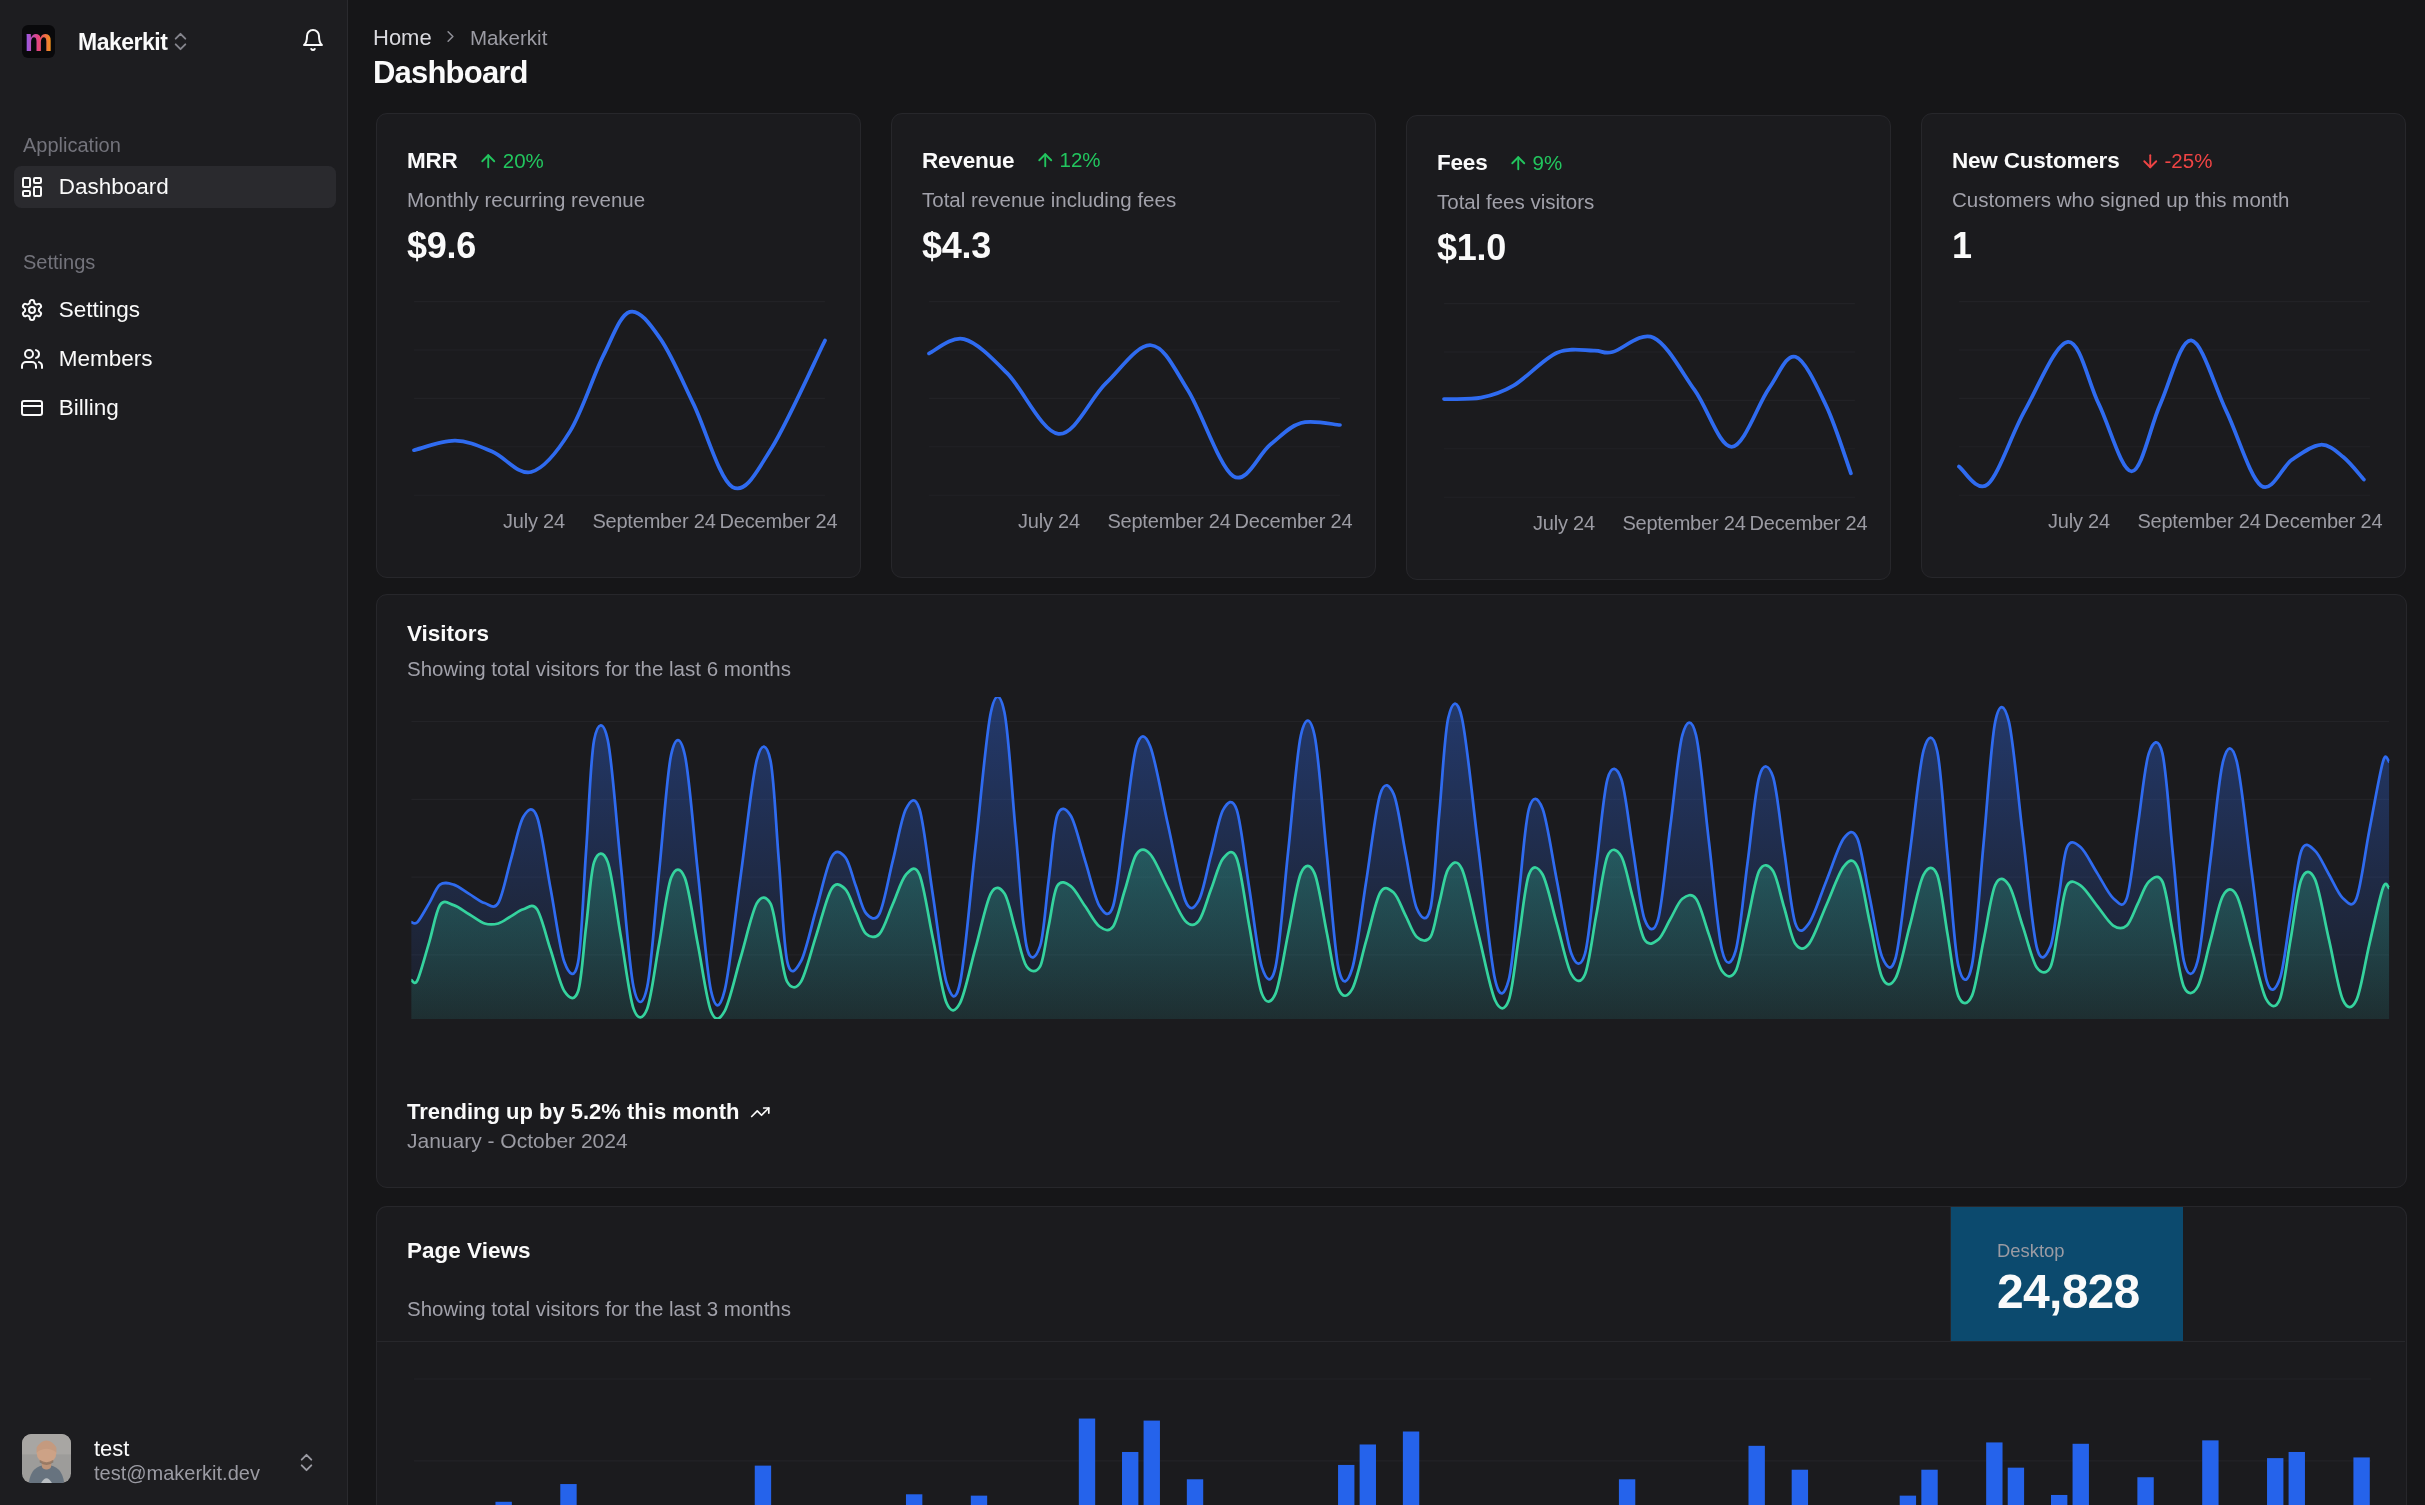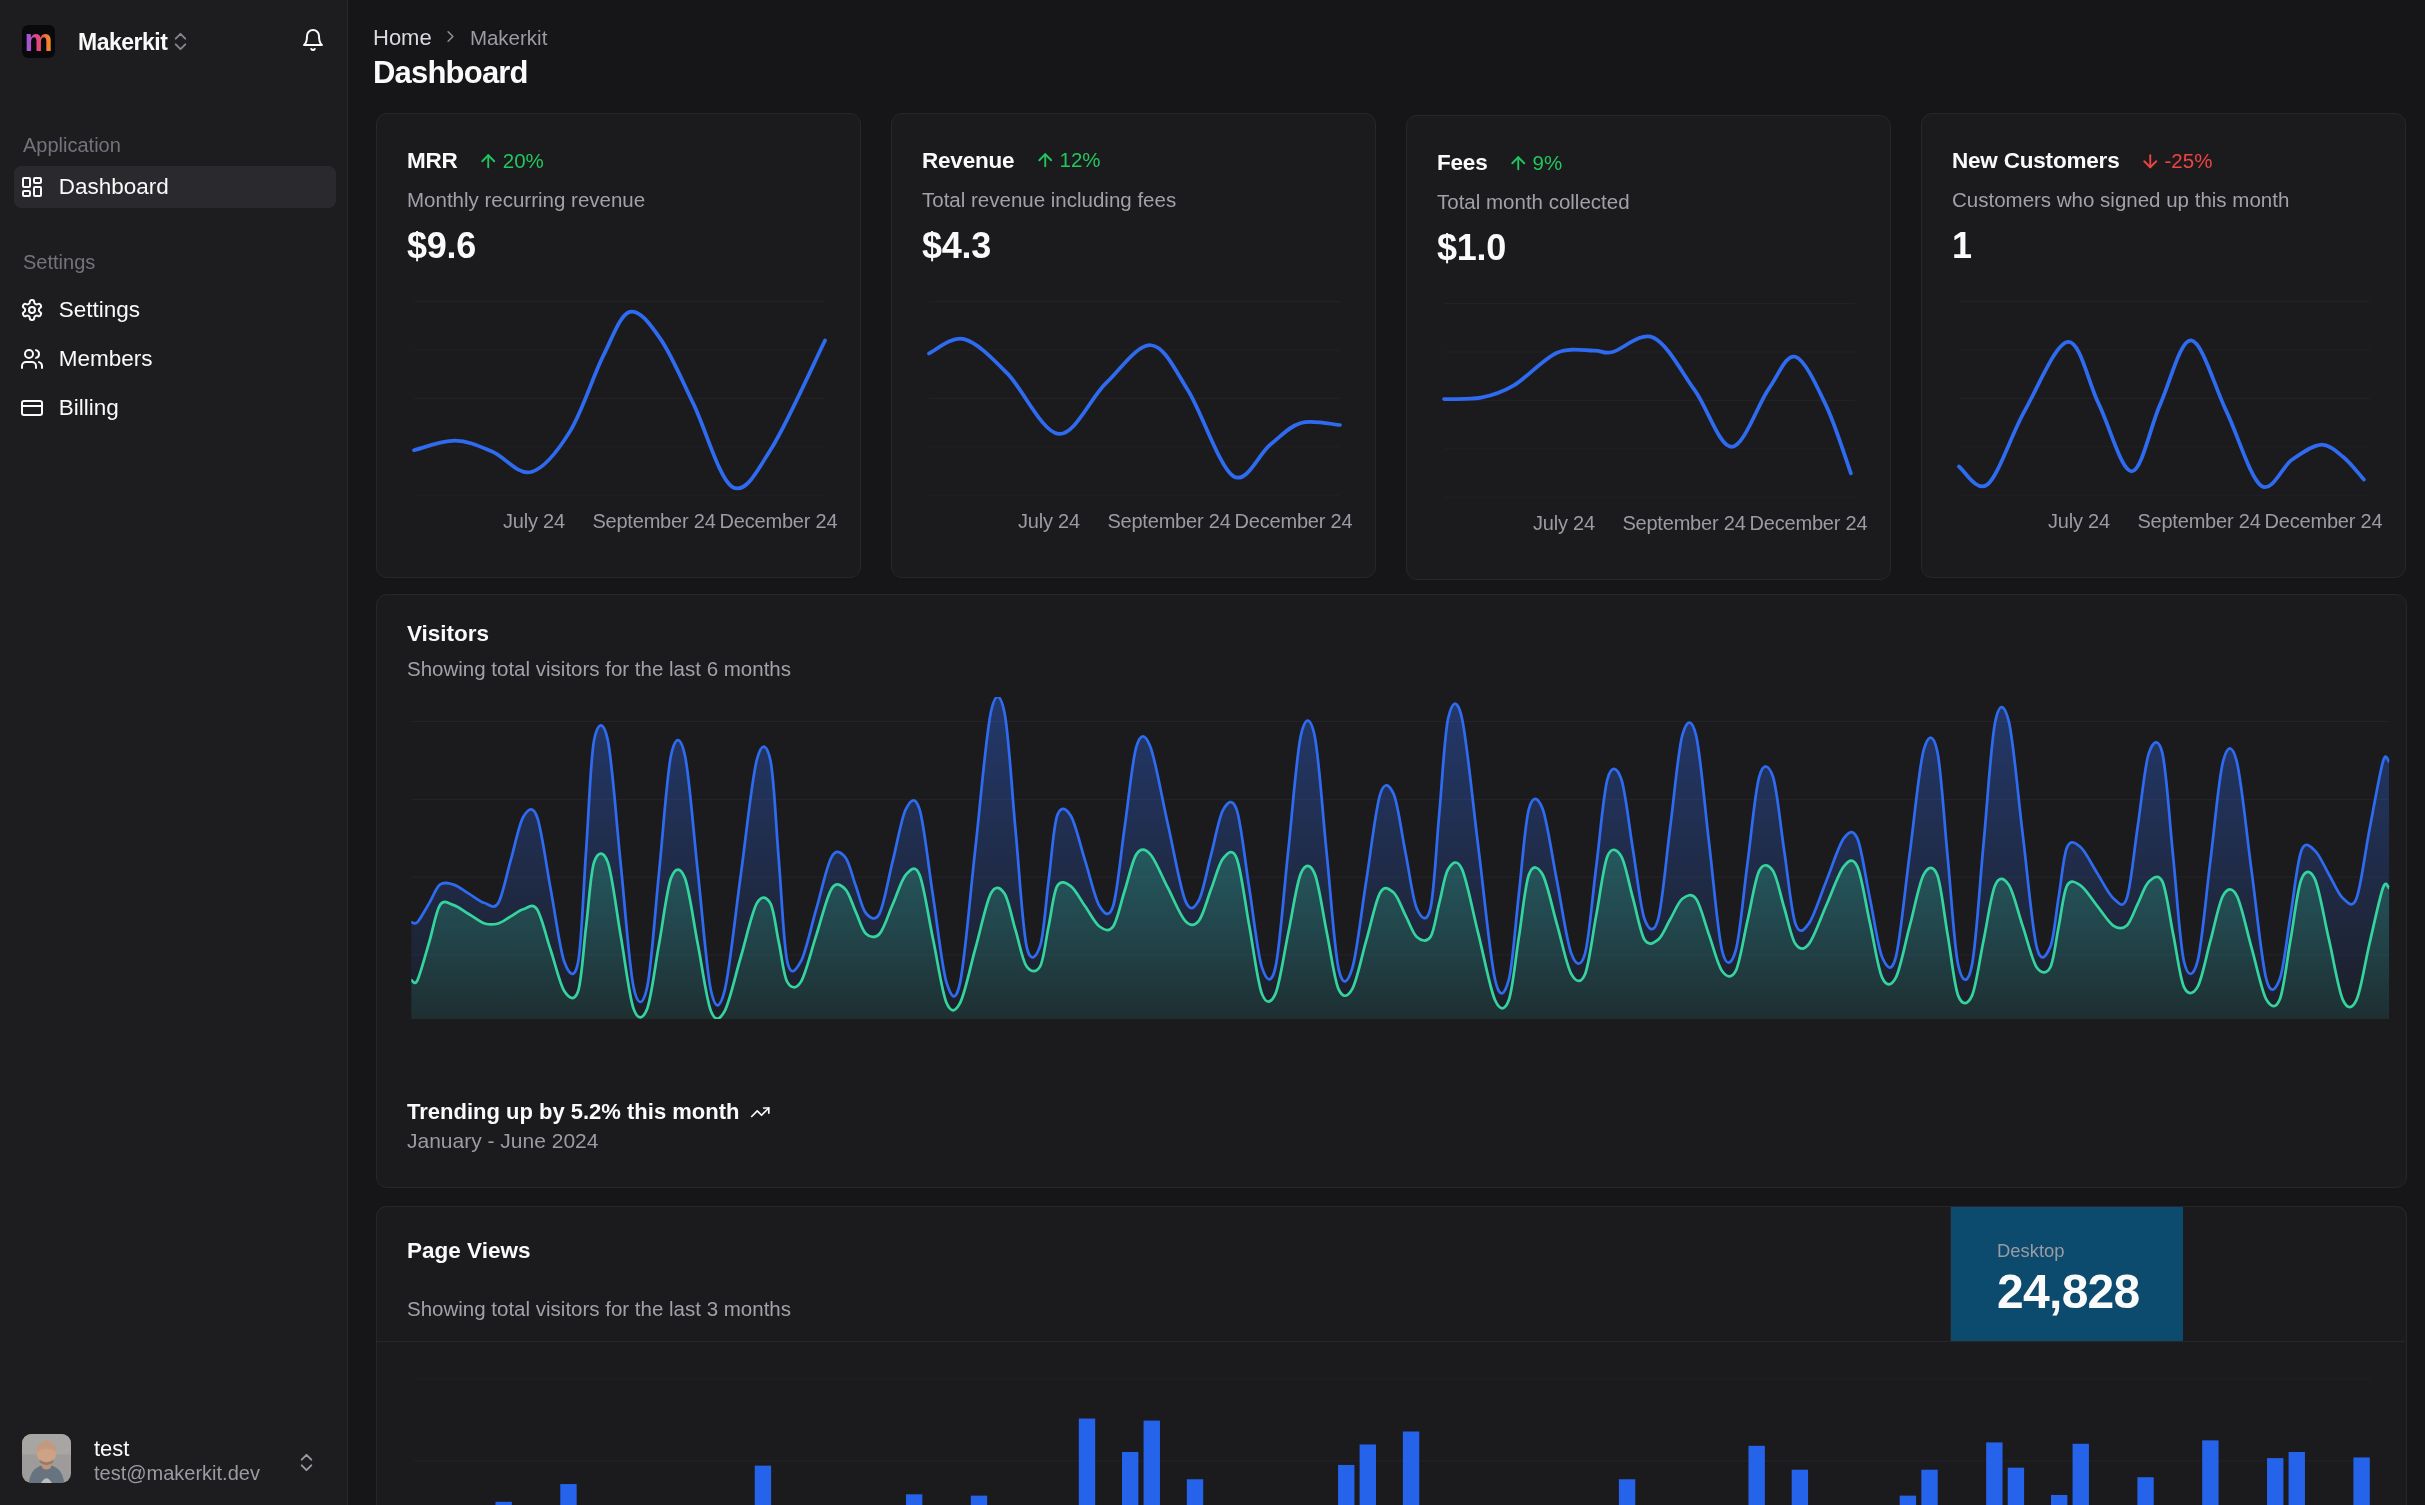--- a/index.html
+++ b/index.html
@@ -145,21 +145,21 @@
 <div style="position:absolute;left:30px;top:34px;display:flex;align-items:center">
 <span style="font-size:22.5px;font-weight:700;color:#fafafa;letter-spacing:-0.2px">Fees</span>
 <span style="display:flex;align-items:center;margin-left:20.5px;gap:4.1px">
         <svg width="20.5" height="20.5" viewBox="0 0 24 24" fill="none" stroke="#22c55e" stroke-width="2.2" stroke-linecap="round" stroke-linejoin="round">
           <path d="M12 19V5"></path>
           <path d="m5 12 7-7 7 7"></path>
         </svg>
         <span style="font-size:20.5px;color:#22c55e">9%</span>
       </span>
 </div>
-<div style="position:absolute;left:30px;top:74px;font-size:20.5px;color:#a1a1aa">Total month collected</div>
+<div style="position:absolute;left:30px;top:74px;font-size:20.5px;color:#a1a1aa">Total fees visitors</div>
 <div style="position:absolute;left:30px;top:111px;font-size:36px;font-weight:700;color:#fafafa;letter-spacing:-0.3px">$1.0</div>
 <svg width="485" height="259" viewBox="0 0 711 380" style="position:absolute;left:0;top:174px" fill="none">
       <line x1="54" y1="20" x2="657" y2="20" stroke="#222226" stroke-width="1.6"></line>
       <line x1="54" y1="91" x2="657" y2="91" stroke="#222226" stroke-width="1.6"></line>
       <line x1="54" y1="162" x2="657" y2="162" stroke="#222226" stroke-width="1.6"></line>
       <line x1="54" y1="233" x2="657" y2="233" stroke="#222226" stroke-width="1.6"></line>
       <line x1="54" y1="304" x2="657" y2="304" stroke="#222226" stroke-width="1.6"></line>
       <path d="M54.0 160.0 C63.0 159.7 91.2 161.3 108.3 158.0 C125.4 154.7 137.9 151.0 156.5 140.0 C175.1 129.0 200.2 100.5 219.8 92.0 C239.4 83.5 260.5 89.2 274.1 89.0 C287.7 88.8 286.7 94.2 301.2 91.0 C315.8 87.8 341.4 60.7 361.5 70.0 C381.6 79.3 402.7 120.3 421.8 147.0 C440.9 173.7 458.0 230.3 476.1 230.0 C494.2 229.7 514.8 167.0 530.4 145.0 C545.9 123.0 555.5 93.8 569.6 98.0 C583.6 102.2 601.2 141.5 614.8 170.0 C628.4 198.5 644.9 252.5 651.0 269.0" stroke="#2f6bf0" stroke-width="5.5" stroke-linecap="round"></path>
     </svg>
 <div class="axis" style="letter-spacing:-0.2px;left:89px;top:396px;width:136px;text-align:center">July 24</div>
@@ -215,21 +215,21 @@
       <path d="M50.0 415.0 C51.5 415.0 54.7 424.2 59.0 415.0 C63.3 405.8 70.5 378.3 76.0 360.0 C81.5 341.7 86.0 314.2 92.0 305.0 C98.0 295.8 104.9 302.8 112.0 305.0 C119.1 307.2 127.1 314.0 134.7 318.5 C142.3 323.0 150.3 329.7 157.4 332.0 C164.5 334.2 171.0 333.7 177.4 332.0 C183.8 330.2 189.7 325.0 195.8 321.5 C201.9 318.0 207.8 312.8 214.2 311.1 C220.6 309.3 227.5 301.0 234.2 311.1 C240.9 321.1 247.6 351.2 254.3 371.2 C261.0 391.3 267.7 421.4 274.4 431.4 C281.0 441.5 289.1 447.2 294.4 431.4 C299.7 415.6 302.2 368.3 306.1 336.7 C310.1 305.2 312.6 257.8 317.9 242.0 C323.2 226.3 331.5 224.2 337.9 242.0 C344.4 259.9 350.5 313.6 356.8 349.4 C363.1 385.2 369.2 438.9 375.7 456.8 C382.1 474.7 389.4 472.7 395.7 456.8 C401.9 440.8 407.4 392.9 413.3 361.0 C419.1 329.0 424.6 281.1 430.8 265.1 C437.1 249.2 444.3 248.9 450.8 265.1 C457.4 281.4 463.6 330.3 470.0 362.8 C476.4 395.4 482.7 444.3 489.2 460.5 C495.8 476.8 502.0 473.7 509.2 460.5 C516.5 447.4 524.9 407.9 532.8 381.5 C540.6 355.2 549.0 315.7 556.3 302.6 C563.5 289.4 570.9 293.0 576.3 302.6 C581.7 312.1 584.5 340.9 588.7 360.1 C592.8 379.3 595.6 408.0 601.0 417.6 C606.4 427.2 614.0 429.0 621.0 417.6 C628.1 406.2 636.0 372.2 643.5 349.5 C650.9 326.7 658.8 292.7 665.9 281.3 C673.0 269.9 680.0 275.8 685.9 281.3 C691.8 286.8 696.1 303.2 701.1 314.2 C706.2 325.1 710.5 341.6 716.4 347.0 C722.3 352.5 729.9 354.2 736.4 347.0 C742.9 339.8 749.2 318.2 755.6 303.8 C762.0 289.4 768.3 267.8 774.9 260.5 C781.4 253.3 788.2 244.9 794.9 260.5 C801.5 276.2 808.0 323.1 814.6 354.4 C821.2 385.7 827.8 432.7 834.4 448.3 C841.1 464.0 847.4 461.7 854.4 448.3 C861.5 435.0 869.4 394.9 876.9 368.2 C884.4 341.5 892.3 301.5 899.4 288.1 C906.5 274.8 913.4 279.3 919.4 288.1 C925.4 297.0 930.2 323.7 935.5 341.5 C940.9 359.2 945.6 385.9 951.7 394.8 C957.7 403.7 966.2 404.6 971.7 394.8 C977.1 385.0 980.0 355.6 984.1 336.0 C988.3 316.4 991.2 287.1 996.6 277.3 C1002.0 267.5 1009.8 272.3 1016.6 277.3 C1023.5 282.2 1030.6 297.0 1037.7 306.8 C1044.7 316.7 1051.9 331.5 1058.7 336.4 C1065.5 341.3 1072.5 345.2 1078.7 336.4 C1084.9 327.5 1090.1 301.0 1095.8 283.3 C1101.5 265.6 1106.8 239.1 1113.0 230.3 C1119.1 221.4 1125.3 222.1 1133.0 230.3 C1140.6 238.4 1150.1 262.9 1158.6 279.2 C1167.2 295.5 1176.7 319.9 1184.3 328.1 C1191.9 336.2 1198.0 335.7 1204.3 328.1 C1210.6 320.5 1216.2 297.6 1222.1 282.3 C1228.0 267.1 1233.6 244.2 1239.9 236.6 C1246.2 229.0 1253.5 220.1 1259.9 236.6 C1266.3 253.1 1272.2 302.6 1278.3 335.7 C1284.4 368.7 1290.3 418.2 1296.7 434.8 C1303.1 451.3 1310.2 449.4 1316.7 434.8 C1323.1 420.1 1329.1 376.0 1335.3 346.6 C1341.5 317.2 1347.5 273.1 1353.9 258.5 C1360.4 243.8 1367.7 244.3 1373.9 258.5 C1380.2 272.6 1385.7 315.0 1391.5 343.3 C1397.4 371.6 1402.9 414.1 1409.1 428.2 C1415.4 442.3 1422.4 440.0 1429.1 428.2 C1435.9 416.4 1442.8 381.1 1449.6 357.6 C1456.4 334.0 1463.3 298.7 1470.1 286.9 C1476.8 275.1 1483.9 281.5 1490.1 286.9 C1496.2 292.3 1501.3 308.5 1506.9 319.3 C1512.6 330.1 1517.7 346.4 1523.8 351.8 C1529.9 357.2 1538.3 360.1 1543.8 351.8 C1549.3 343.4 1552.5 318.5 1556.8 301.9 C1561.2 285.2 1564.4 260.3 1569.9 252.0 C1575.4 243.6 1582.5 235.9 1589.9 252.0 C1597.3 268.0 1606.1 316.1 1614.3 348.2 C1622.4 380.3 1631.2 428.5 1638.6 444.5 C1646.0 460.6 1652.8 459.9 1658.6 444.5 C1664.4 429.2 1668.5 383.1 1673.4 352.4 C1678.3 321.7 1682.4 275.6 1688.2 260.2 C1694.0 244.9 1701.3 248.1 1708.2 260.2 C1715.0 272.4 1722.3 308.9 1729.3 333.2 C1736.3 357.6 1743.5 394.1 1750.4 406.3 C1757.2 418.4 1764.3 420.7 1770.4 406.3 C1776.5 391.8 1781.4 348.6 1786.9 319.7 C1792.4 290.9 1797.3 247.7 1803.4 233.2 C1809.5 218.8 1817.2 223.0 1823.4 233.2 C1829.6 243.4 1834.8 274.1 1840.5 294.5 C1846.2 314.9 1851.4 345.5 1857.6 355.7 C1863.8 365.9 1871.3 360.7 1877.6 355.7 C1883.9 350.7 1889.4 335.7 1895.3 325.7 C1901.3 315.7 1906.8 300.8 1913.1 295.8 C1919.4 290.8 1926.6 287.0 1933.1 295.8 C1939.6 304.6 1945.8 331.0 1952.2 348.7 C1958.5 366.3 1964.8 392.8 1971.3 401.6 C1977.8 410.4 1985.1 413.8 1991.3 401.6 C1997.5 389.3 2002.8 352.6 2008.5 328.1 C2014.3 303.6 2019.6 266.8 2025.8 254.6 C2032.0 242.4 2039.7 245.7 2045.8 254.6 C2051.9 263.5 2056.8 290.3 2062.2 308.2 C2067.7 326.1 2072.6 352.9 2078.7 361.8 C2084.8 370.7 2091.1 371.3 2098.7 361.8 C2106.3 352.4 2115.7 324.1 2124.1 305.2 C2132.6 286.3 2142.0 258.0 2149.6 248.6 C2157.2 239.1 2163.2 235.0 2169.6 248.6 C2176.0 262.1 2181.7 302.8 2187.8 330.0 C2193.9 357.1 2199.6 397.8 2206.0 411.4 C2212.4 425.0 2219.3 424.0 2226.0 411.4 C2232.7 398.8 2239.5 361.2 2246.3 336.0 C2253.1 310.9 2259.9 273.2 2266.6 260.7 C2273.3 248.1 2280.7 245.9 2286.6 260.7 C2292.5 275.5 2296.9 319.8 2302.1 349.4 C2307.2 378.9 2311.6 423.3 2317.5 438.1 C2323.5 452.8 2331.4 451.6 2337.5 438.1 C2343.7 424.5 2348.9 383.9 2354.6 356.8 C2360.3 329.7 2365.5 289.0 2371.7 275.5 C2377.8 261.9 2384.9 265.4 2391.7 275.5 C2398.4 285.5 2405.2 315.7 2412.0 335.9 C2418.8 356.0 2425.7 386.2 2432.4 396.3 C2439.1 406.3 2447.0 406.2 2452.4 396.3 C2457.8 386.3 2460.6 356.3 2464.7 336.3 C2468.8 316.3 2471.6 286.4 2477.0 276.4 C2482.3 266.4 2489.6 271.5 2497.0 276.4 C2504.3 281.2 2512.8 295.9 2520.8 305.7 C2528.7 315.5 2537.3 330.1 2544.6 335.0 C2551.9 339.9 2558.6 340.4 2564.6 335.0 C2570.6 329.6 2575.4 313.6 2580.7 302.9 C2586.1 292.1 2590.8 276.1 2596.8 270.7 C2602.8 265.4 2610.9 257.9 2616.8 270.7 C2622.8 283.6 2627.3 322.1 2632.6 347.9 C2637.8 373.6 2642.4 412.1 2648.3 425.0 C2654.3 437.9 2661.9 436.2 2668.3 425.0 C2674.8 413.8 2680.8 380.4 2687.0 358.0 C2693.2 335.7 2699.2 302.2 2705.7 291.1 C2712.1 279.9 2718.7 278.4 2725.7 291.1 C2732.6 303.7 2740.1 341.7 2747.3 367.0 C2754.5 392.3 2762.0 430.3 2768.9 443.0 C2775.9 455.7 2783.0 457.6 2788.9 443.0 C2794.9 428.4 2799.4 384.5 2804.7 355.2 C2809.9 326.0 2814.4 282.1 2820.4 267.4 C2826.3 252.8 2833.6 252.7 2840.4 267.4 C2847.1 282.2 2854.0 326.3 2860.9 355.7 C2867.7 385.1 2874.6 429.2 2881.3 443.9 C2888.1 458.7 2894.9 457.6 2901.3 443.9 C2907.8 430.3 2913.7 389.3 2920.2 362.0 C2926.6 334.6 2935.2 293.7 2940.0 280.0 C2944.8 266.3 2947.5 280.0 2949.0 280.0 L2949.0 472.0 L50.0 472.0 Z" fill="url(#gg1)"></path>
       <path d="M50.0 415.0 C51.5 415.0 54.7 424.2 59.0 415.0 C63.3 405.8 70.5 378.3 76.0 360.0 C81.5 341.7 86.0 314.2 92.0 305.0 C98.0 295.8 104.9 302.8 112.0 305.0 C119.1 307.2 127.1 314.0 134.7 318.5 C142.3 323.0 150.3 329.7 157.4 332.0 C164.5 334.2 171.0 333.7 177.4 332.0 C183.8 330.2 189.7 325.0 195.8 321.5 C201.9 318.0 207.8 312.8 214.2 311.1 C220.6 309.3 227.5 301.0 234.2 311.1 C240.9 321.1 247.6 351.2 254.3 371.2 C261.0 391.3 267.7 421.4 274.4 431.4 C281.0 441.5 289.1 447.2 294.4 431.4 C299.7 415.6 302.2 368.3 306.1 336.7 C310.1 305.2 312.6 257.8 317.9 242.0 C323.2 226.3 331.5 224.2 337.9 242.0 C344.4 259.9 350.5 313.6 356.8 349.4 C363.1 385.2 369.2 438.9 375.7 456.8 C382.1 474.7 389.4 472.7 395.7 456.8 C401.9 440.8 407.4 392.9 413.3 361.0 C419.1 329.0 424.6 281.1 430.8 265.1 C437.1 249.2 444.3 248.9 450.8 265.1 C457.4 281.4 463.6 330.3 470.0 362.8 C476.4 395.4 482.7 444.3 489.2 460.5 C495.8 476.8 502.0 473.7 509.2 460.5 C516.5 447.4 524.9 407.9 532.8 381.5 C540.6 355.2 549.0 315.7 556.3 302.6 C563.5 289.4 570.9 293.0 576.3 302.6 C581.7 312.1 584.5 340.9 588.7 360.1 C592.8 379.3 595.6 408.0 601.0 417.6 C606.4 427.2 614.0 429.0 621.0 417.6 C628.1 406.2 636.0 372.2 643.5 349.5 C650.9 326.7 658.8 292.7 665.9 281.3 C673.0 269.9 680.0 275.8 685.9 281.3 C691.8 286.8 696.1 303.2 701.1 314.2 C706.2 325.1 710.5 341.6 716.4 347.0 C722.3 352.5 729.9 354.2 736.4 347.0 C742.9 339.8 749.2 318.2 755.6 303.8 C762.0 289.4 768.3 267.8 774.9 260.5 C781.4 253.3 788.2 244.9 794.9 260.5 C801.5 276.2 808.0 323.1 814.6 354.4 C821.2 385.7 827.8 432.7 834.4 448.3 C841.1 464.0 847.4 461.7 854.4 448.3 C861.5 435.0 869.4 394.9 876.9 368.2 C884.4 341.5 892.3 301.5 899.4 288.1 C906.5 274.8 913.4 279.3 919.4 288.1 C925.4 297.0 930.2 323.7 935.5 341.5 C940.9 359.2 945.6 385.9 951.7 394.8 C957.7 403.7 966.2 404.6 971.7 394.8 C977.1 385.0 980.0 355.6 984.1 336.0 C988.3 316.4 991.2 287.1 996.6 277.3 C1002.0 267.5 1009.8 272.3 1016.6 277.3 C1023.5 282.2 1030.6 297.0 1037.7 306.8 C1044.7 316.7 1051.9 331.5 1058.7 336.4 C1065.5 341.3 1072.5 345.2 1078.7 336.4 C1084.9 327.5 1090.1 301.0 1095.8 283.3 C1101.5 265.6 1106.8 239.1 1113.0 230.3 C1119.1 221.4 1125.3 222.1 1133.0 230.3 C1140.6 238.4 1150.1 262.9 1158.6 279.2 C1167.2 295.5 1176.7 319.9 1184.3 328.1 C1191.9 336.2 1198.0 335.7 1204.3 328.1 C1210.6 320.5 1216.2 297.6 1222.1 282.3 C1228.0 267.1 1233.6 244.2 1239.9 236.6 C1246.2 229.0 1253.5 220.1 1259.9 236.6 C1266.3 253.1 1272.2 302.6 1278.3 335.7 C1284.4 368.7 1290.3 418.2 1296.7 434.8 C1303.1 451.3 1310.2 449.4 1316.7 434.8 C1323.1 420.1 1329.1 376.0 1335.3 346.6 C1341.5 317.2 1347.5 273.1 1353.9 258.5 C1360.4 243.8 1367.7 244.3 1373.9 258.5 C1380.2 272.6 1385.7 315.0 1391.5 343.3 C1397.4 371.6 1402.9 414.1 1409.1 428.2 C1415.4 442.3 1422.4 440.0 1429.1 428.2 C1435.9 416.4 1442.8 381.1 1449.6 357.6 C1456.4 334.0 1463.3 298.7 1470.1 286.9 C1476.8 275.1 1483.9 281.5 1490.1 286.9 C1496.2 292.3 1501.3 308.5 1506.9 319.3 C1512.6 330.1 1517.7 346.4 1523.8 351.8 C1529.9 357.2 1538.3 360.1 1543.8 351.8 C1549.3 343.4 1552.5 318.5 1556.8 301.9 C1561.2 285.2 1564.4 260.3 1569.9 252.0 C1575.4 243.6 1582.5 235.9 1589.9 252.0 C1597.3 268.0 1606.1 316.1 1614.3 348.2 C1622.4 380.3 1631.2 428.5 1638.6 444.5 C1646.0 460.6 1652.8 459.9 1658.6 444.5 C1664.4 429.2 1668.5 383.1 1673.4 352.4 C1678.3 321.7 1682.4 275.6 1688.2 260.2 C1694.0 244.9 1701.3 248.1 1708.2 260.2 C1715.0 272.4 1722.3 308.9 1729.3 333.2 C1736.3 357.6 1743.5 394.1 1750.4 406.3 C1757.2 418.4 1764.3 420.7 1770.4 406.3 C1776.5 391.8 1781.4 348.6 1786.9 319.7 C1792.4 290.9 1797.3 247.7 1803.4 233.2 C1809.5 218.8 1817.2 223.0 1823.4 233.2 C1829.6 243.4 1834.8 274.1 1840.5 294.5 C1846.2 314.9 1851.4 345.5 1857.6 355.7 C1863.8 365.9 1871.3 360.7 1877.6 355.7 C1883.9 350.7 1889.4 335.7 1895.3 325.7 C1901.3 315.7 1906.8 300.8 1913.1 295.8 C1919.4 290.8 1926.6 287.0 1933.1 295.8 C1939.6 304.6 1945.8 331.0 1952.2 348.7 C1958.5 366.3 1964.8 392.8 1971.3 401.6 C1977.8 410.4 1985.1 413.8 1991.3 401.6 C1997.5 389.3 2002.8 352.6 2008.5 328.1 C2014.3 303.6 2019.6 266.8 2025.8 254.6 C2032.0 242.4 2039.7 245.7 2045.8 254.6 C2051.9 263.5 2056.8 290.3 2062.2 308.2 C2067.7 326.1 2072.6 352.9 2078.7 361.8 C2084.8 370.7 2091.1 371.3 2098.7 361.8 C2106.3 352.4 2115.7 324.1 2124.1 305.2 C2132.6 286.3 2142.0 258.0 2149.6 248.6 C2157.2 239.1 2163.2 235.0 2169.6 248.6 C2176.0 262.1 2181.7 302.8 2187.8 330.0 C2193.9 357.1 2199.6 397.8 2206.0 411.4 C2212.4 425.0 2219.3 424.0 2226.0 411.4 C2232.7 398.8 2239.5 361.2 2246.3 336.0 C2253.1 310.9 2259.9 273.2 2266.6 260.7 C2273.3 248.1 2280.7 245.9 2286.6 260.7 C2292.5 275.5 2296.9 319.8 2302.1 349.4 C2307.2 378.9 2311.6 423.3 2317.5 438.1 C2323.5 452.8 2331.4 451.6 2337.5 438.1 C2343.7 424.5 2348.9 383.9 2354.6 356.8 C2360.3 329.7 2365.5 289.0 2371.7 275.5 C2377.8 261.9 2384.9 265.4 2391.7 275.5 C2398.4 285.5 2405.2 315.7 2412.0 335.9 C2418.8 356.0 2425.7 386.2 2432.4 396.3 C2439.1 406.3 2447.0 406.2 2452.4 396.3 C2457.8 386.3 2460.6 356.3 2464.7 336.3 C2468.8 316.3 2471.6 286.4 2477.0 276.4 C2482.3 266.4 2489.6 271.5 2497.0 276.4 C2504.3 281.2 2512.8 295.9 2520.8 305.7 C2528.7 315.5 2537.3 330.1 2544.6 335.0 C2551.9 339.9 2558.6 340.4 2564.6 335.0 C2570.6 329.6 2575.4 313.6 2580.7 302.9 C2586.1 292.1 2590.8 276.1 2596.8 270.7 C2602.8 265.4 2610.9 257.9 2616.8 270.7 C2622.8 283.6 2627.3 322.1 2632.6 347.9 C2637.8 373.6 2642.4 412.1 2648.3 425.0 C2654.3 437.9 2661.9 436.2 2668.3 425.0 C2674.8 413.8 2680.8 380.4 2687.0 358.0 C2693.2 335.7 2699.2 302.2 2705.7 291.1 C2712.1 279.9 2718.7 278.4 2725.7 291.1 C2732.6 303.7 2740.1 341.7 2747.3 367.0 C2754.5 392.3 2762.0 430.3 2768.9 443.0 C2775.9 455.7 2783.0 457.6 2788.9 443.0 C2794.9 428.4 2799.4 384.5 2804.7 355.2 C2809.9 326.0 2814.4 282.1 2820.4 267.4 C2826.3 252.8 2833.6 252.7 2840.4 267.4 C2847.1 282.2 2854.0 326.3 2860.9 355.7 C2867.7 385.1 2874.6 429.2 2881.3 443.9 C2888.1 458.7 2894.9 457.6 2901.3 443.9 C2907.8 430.3 2913.7 389.3 2920.2 362.0 C2926.6 334.6 2935.2 293.7 2940.0 280.0 C2944.8 266.3 2947.5 280.0 2949.0 280.0" stroke="#35d39e" stroke-width="4"></path>
     </svg>
 <div style="position:absolute;left:30px;top:504px;display:flex;align-items:center;gap:11px">
 <span style="font-size:22px;font-weight:600;color:#fafafa">Trending up by 5.2% this month</span>
 <svg width="20.5" height="20.5" viewBox="0 0 24 24" fill="none" stroke="#fafafa" stroke-width="2" stroke-linecap="round" stroke-linejoin="round">
         <polyline points="22 7 13.5 15.5 8.5 10.5 2 17"></polyline>
         <polyline points="16 7 22 7 22 13"></polyline>
       </svg>
 </div>
-<div style="position:absolute;left:30px;top:534px;font-size:21px;color:#9b9ba3">January - June 2024</div>
+<div style="position:absolute;left:30px;top:534px;font-size:21px;color:#9b9ba3">January - October 2024</div>
 </div>
 
 <div class="card" style="left:376px;top:1206px;width:2031px;height:302px;border-bottom:none;border-bottom-left-radius:0;border-bottom-right-radius:0">
 <div style="position:absolute;left:0;top:0;width:2028px;height:135px;border-bottom:1.4px solid #27272b">
 <div style="position:absolute;left:30px;top:31px;font-size:22.5px;font-weight:700;color:#fafafa">Page Views</div>
 <div style="position:absolute;left:30px;top:90px;font-size:20.5px;color:#a1a1aa">Showing total visitors for the last 3 months</div>
 <div style="position:absolute;left:1573px;top:0;width:233px;height:134px;background:#0c4a6e;border-left:1.4px solid #27272b">
 <div style="position:absolute;left:46px;top:33px;font-size:18.4px;color:#9b9ba3">Desktop</div>
 <div style="position:absolute;left:46px;top:57px;font-size:48px;font-weight:700;color:#fafafa;letter-spacing:-0.7px">24,828</div>
 </div>

